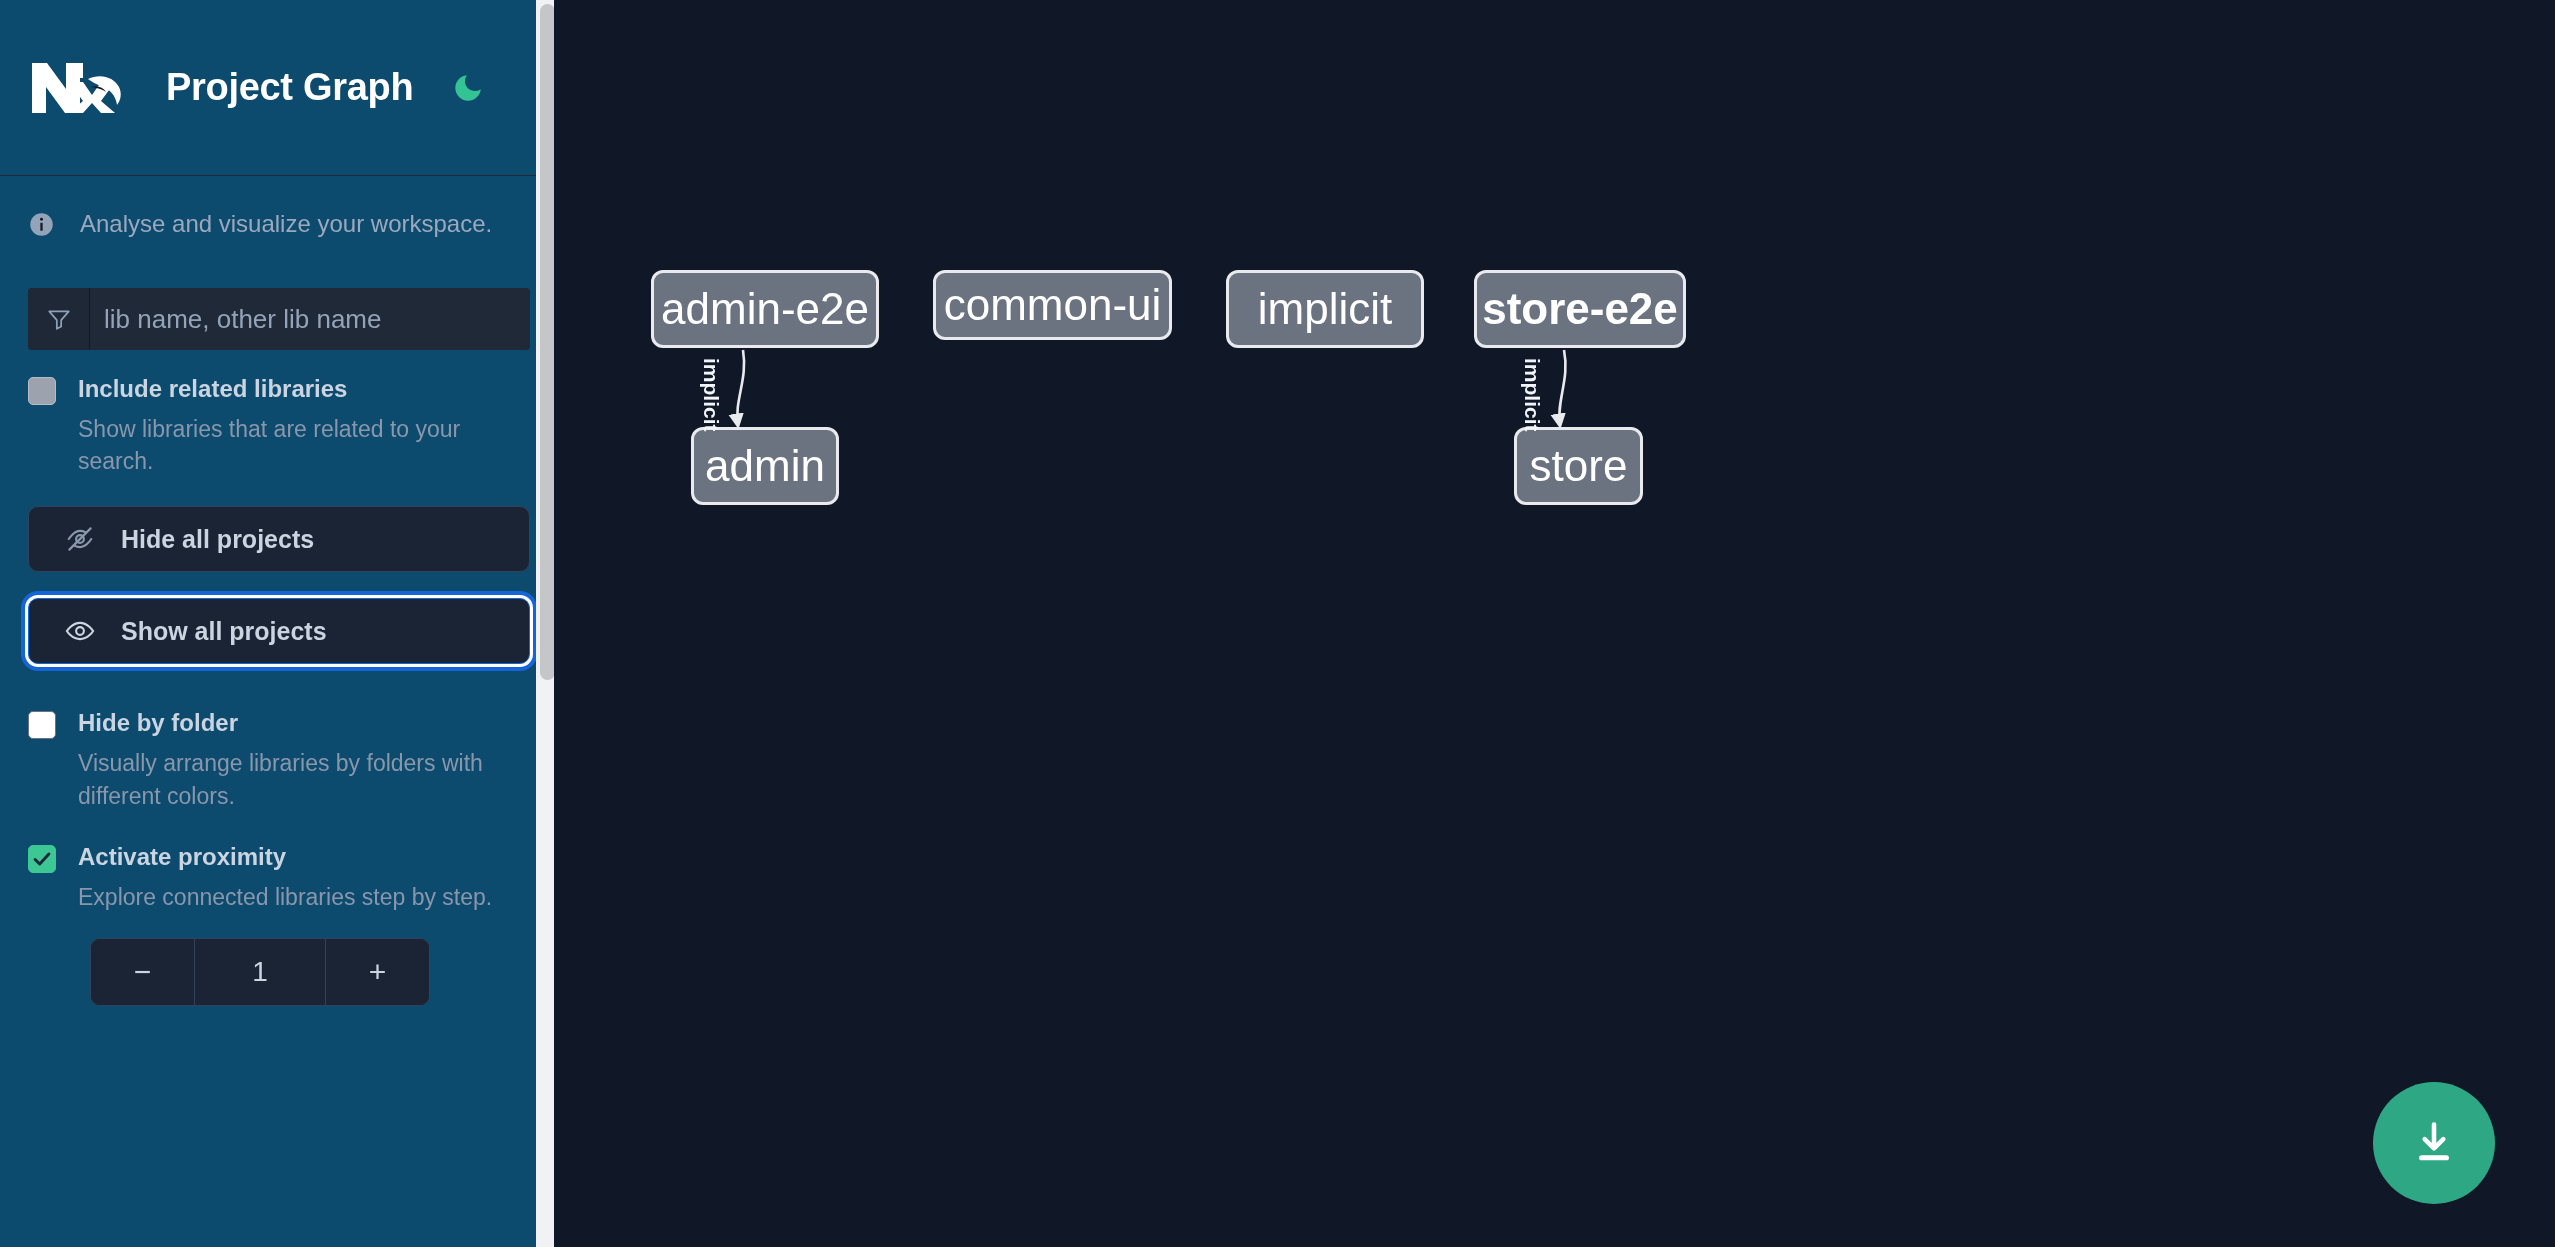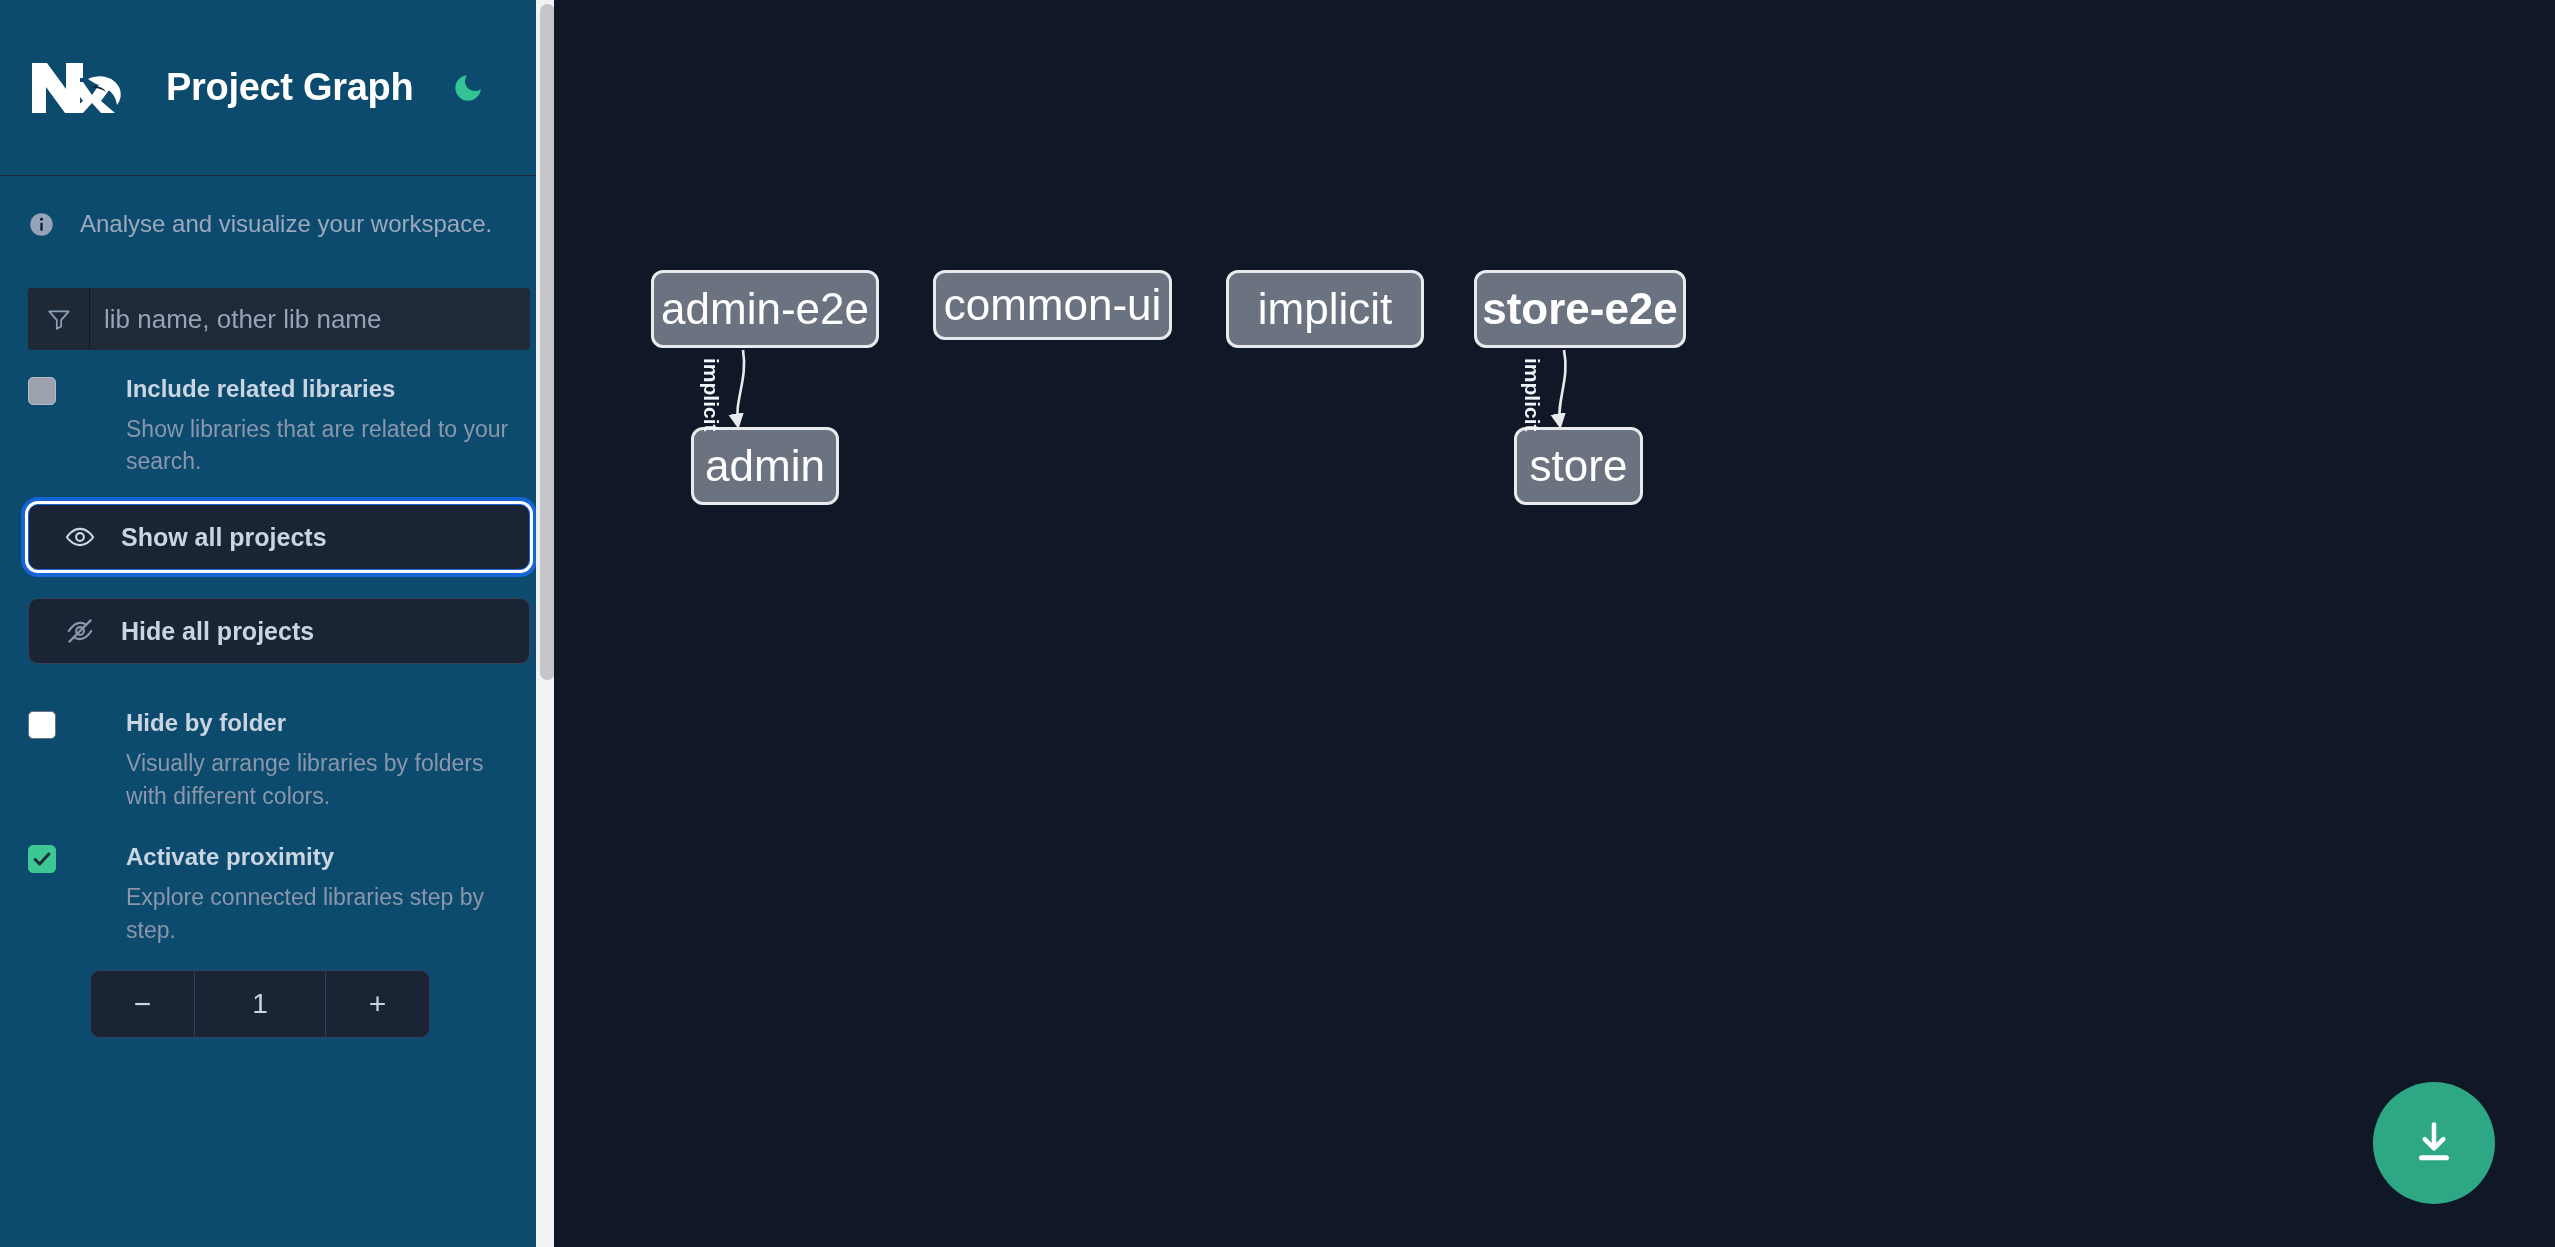--- a/index.html
+++ b/index.html
@@ -58,21 +58,21 @@
   }
   .funnel-icon { width: 26px; height: 26px; display:block; }
   .filter-input {
     flex: 1; border: none; outline: none; background: transparent;
     color: #cbd5e1; font-size: 26px;
     font-family: "Liberation Sans", sans-serif;
     padding: 0 14px;
   }
   .filter-input::placeholder { color: #94a3b8; opacity: 1; }
 
-  .opt-block { padding: 22px 28px 0 28px; display: flex; align-items: flex-start; gap: 48px; }
+  .opt-block { padding: 22px 28px 0 28px; display: flex; align-items: flex-start; }
   .cb {
     width: 28px; height: 28px; flex: 0 0 28px;
     border-radius: 5px; margin-top: 5px;
     position: relative;
   }
   .cb-gray { background: #9ca3af; border: 1px solid #b6bcc6; }
   .cb-white { background: #ffffff; border: 1px solid #6b7280; }
   .cb-green { background: #3dc795; border: 1px solid #3dc795; }
   .cb-green svg { position:absolute; left:2px; top:2px; width:22px; height:22px; }
   .opt-text { margin-left: 22px; }
@@ -219,47 +219,47 @@
           <input class="filter-input" type="text" placeholder="lib name, other lib name" style="">
         </div>
       </div>
 
       <div class="opt-block">
         <span class="cb cb-gray"></span>
         <span class="opt-text">
           <span class="opt-label">Include related libraries</span>
           <div class="opt-desc">Show libraries that are related to your search.</div>
         </span>
-      </div>
-
-      <div class="btn-wrap">
-        <button class="gbtn focused">
-          <span class="bi">
-            <svg viewBox="0 0 24 24" xmlns="http://www.w3.org/2000/svg">
-              <path d="M1.5 12S5.5 5.5 12 5.5 22.5 12 22.5 12 18.5 18.5 12 18.5 1.5 12 1.5 12z" fill="none" stroke="#cbd5e1" stroke-width="1.7"></path>
-              <circle cx="12" cy="12" r="3.1" fill="none" stroke="#cbd5e1" stroke-width="1.7"></circle>
-            </svg>
-          </span>
-          <span>Show all projects</span>
-        </button>
       </div>
 
       <div class="btn-wrap second">
         <button class="gbtn">
           <span class="bi">
             <svg viewBox="0 0 24 24" xmlns="http://www.w3.org/2000/svg">
               <path d="M3 12s4-6.5 9-6.5c1.6 0 3 .4 4.3 1M21 12s-4 6.5-9 6.5c-1.7 0-3.2-.5-4.5-1.2" fill="none" stroke="#8b98ab" stroke-width="1.7" stroke-linecap="round"></path>
               <circle cx="12" cy="12" r="3.1" fill="none" stroke="#8b98ab" stroke-width="1.7"></circle>
               <line x1="3.5" y1="20.5" x2="20.5" y2="3.5" stroke="#8b98ab" stroke-width="1.7" stroke-linecap="round"></line>
             </svg>
           </span>
           <span>Hide all projects</span>
         </button>
       </div>
 
+      <div class="btn-wrap">
+        <button class="gbtn focused">
+          <span class="bi">
+            <svg viewBox="0 0 24 24" xmlns="http://www.w3.org/2000/svg">
+              <path d="M1.5 12S5.5 5.5 12 5.5 22.5 12 22.5 12 18.5 18.5 12 18.5 1.5 12 1.5 12z" fill="none" stroke="#cbd5e1" stroke-width="1.7"></path>
+              <circle cx="12" cy="12" r="3.1" fill="none" stroke="#cbd5e1" stroke-width="1.7"></circle>
+            </svg>
+          </span>
+          <span>Show all projects</span>
+        </button>
+      </div>
+
       <div class="opt-block" style="padding-top:42px">
         <span class="cb cb-white"></span>
         <span class="opt-text">
           <span class="opt-label">Hide by folder</span>
           <div class="opt-desc">Visually arrange libraries by folders with different colors.</div>
         </span>
       </div>
 
       <div class="opt-block" style="padding-top:28px">
         <span class="cb cb-green">

